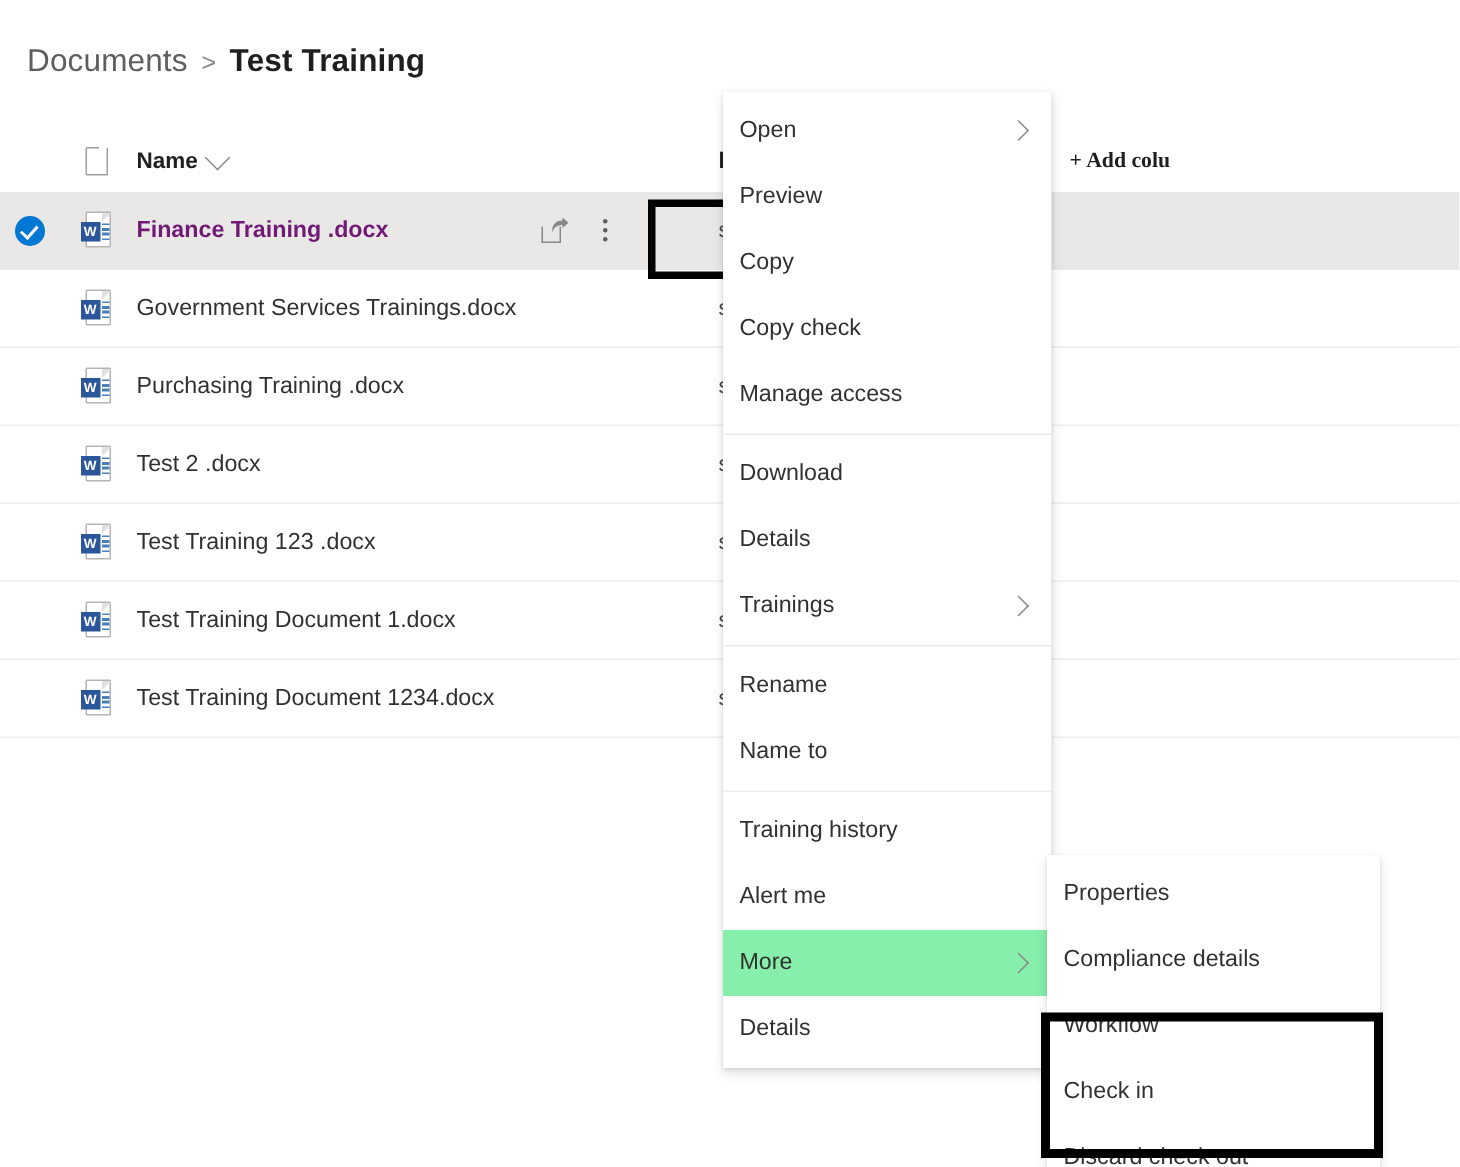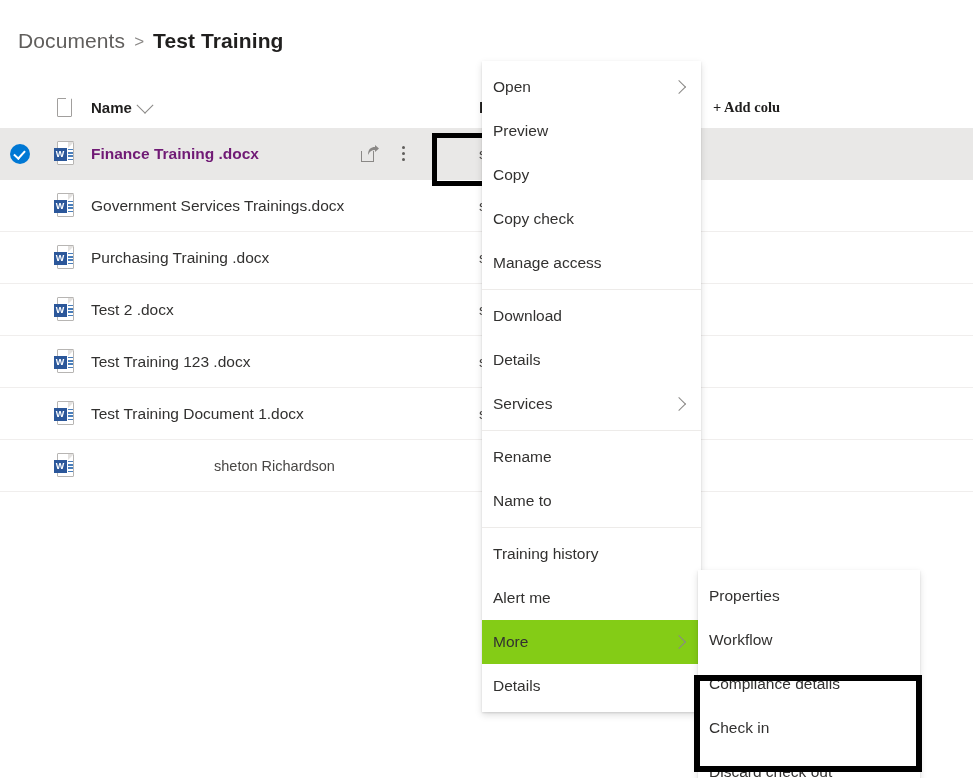--- a/index.html
+++ b/index.html
@@ -312,21 +312,21 @@
     display: flex;
     align-items: center;
     justify-content: space-between;
     padding: 0 14px 0 11px;
     font-size: 15.5px;
     color: #323130;
     box-sizing: border-box;
     white-space: nowrap;
   }
   .menu-item.hovered {
-    background: #84cc16;
+    background: #86efac;
   }
   .menu-sep {
     height: 1px;
     background: #edebe9;
     margin: 4px 0;
   }
   .chev-right {
     width: 9px;
     height: 9px;
     border-right: 1.5px solid #8a8886;
@@ -528,20 +528,21 @@
           <span class="fold"></span>
         <span class="wbox">W</span>
         <span class="lines">
             <i></i>
             <i></i>
             <i></i>
             <i></i>
           </span>
       </span>
     </div>
+    <div class="cell-name">Test Training Document 1234.docx</div>
     <div class="cell-actions"></div>
     <div class="cell-modifiedby">sheton Richardson</div>
     <div class="cell-addcol"></div>
   </div>
 
 </div>
 
 <div class="menu menu-main">
   <div class="menu-item">
     <span>Open</span>
@@ -560,21 +561,21 @@
     <span>Manage access</span>
   </div>
   <div class="menu-sep"></div>
   <div class="menu-item">
     <span>Download</span>
   </div>
   <div class="menu-item">
     <span>Details</span>
   </div>
   <div class="menu-item">
-    <span>Services</span>
+    <span>Trainings</span>
     <span class="chev-right"></span>
   </div>
   <div class="menu-sep"></div>
   <div class="menu-item">
     <span>Rename</span>
   </div>
   <div class="menu-item">
     <span>Name to</span>
   </div>
   <div class="menu-sep"></div>
@@ -591,24 +592,24 @@
   <div class="menu-item">
     <span>Details</span>
   </div>
 </div>
 
 <div class="menu menu-sub">
   <div class="menu-item">
     <span>Properties</span>
   </div>
   <div class="menu-item">
+    <span>Compliance details</span>
+  </div>
+  <div class="menu-item">
     <span>Workflow</span>
-  </div>
-  <div class="menu-item">
-    <span>Compliance details</span>
   </div>
   <div class="menu-item">
     <span>Check in</span>
   </div>
   <div class="menu-item">
     <span>Discard check out</span>
   </div>
 </div>
 
 <div class="dots-highlight"></div>

